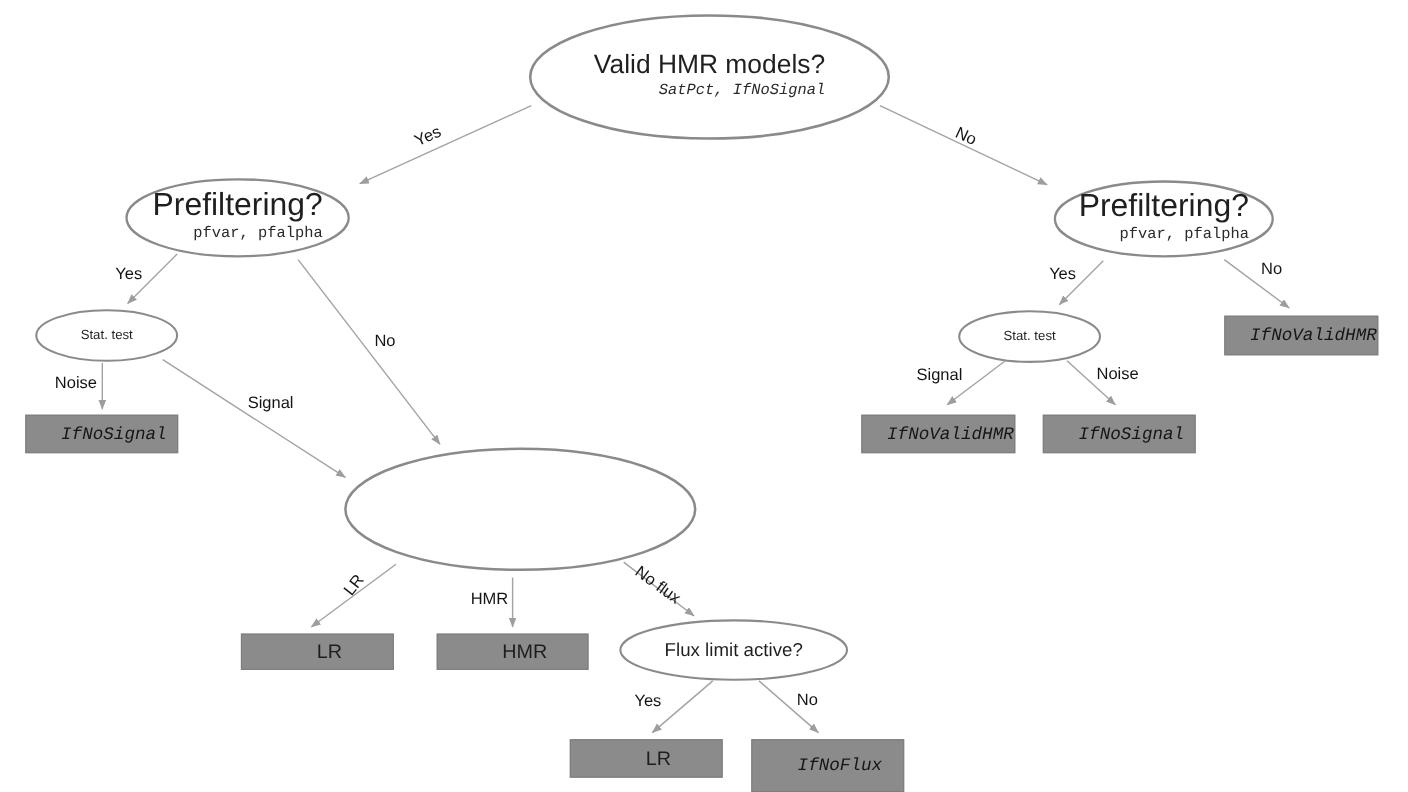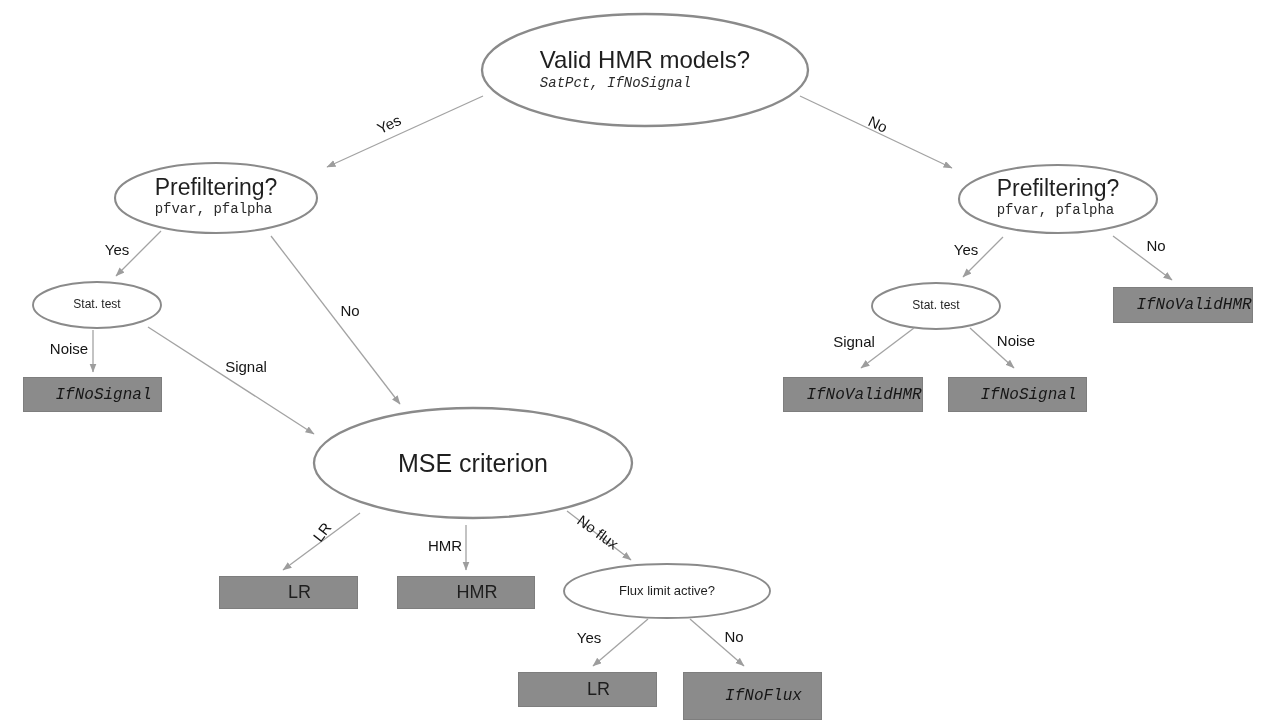--- a/index.html
+++ b/index.html
@@ -3,27 +3,27 @@
 <meta charset="utf-8">
 <style>
   html,body { margin:0; padding:0; background:#ffffff; }
   .canvas {
     position:relative; width:1280px; height:720px; background:#ffffff;
     font-family:"Liberation Sans", sans-serif; overflow:hidden;
   }
   .layer { position:absolute; left:0; top:0; width:1280px; height:720px; }
   .nlabel {
     position:absolute; transform:translate(-50%,-50%);
-    text-align:left; color:#1f1f1f; white-space:nowrap; line-height:1.15;
+    text-align:right; color:#1f1f1f; white-space:nowrap; line-height:1.15;
   }
   .ntitle-xl { font-size:24px; }
-  .ntitle-lg { font-size:23px; }
+  .ntitle-lg { font-size:29px; }
   .ntitle-md { font-size:12px; }
   .ntitle-mse { font-size:25px; }
-  .ntitle-flux { font-size:13px; }
+  .ntitle-flux { font-size:17px; }
   .nsub {
     font-family:"Liberation Mono", monospace; font-size:14px; color:#2a2a2a;
     margin-top:1px;
   }
   .nsub.it { font-style:italic; }
   .obox {
     position:absolute; box-sizing:border-box;
     background:#8b8b8b; border:1px solid #7e7e7e;
     display:flex; align-items:center; justify-content:center;
     color:#161616; white-space:nowrap;padding-left:22px;
@@ -96,23 +96,20 @@
   </div>
 
   <div class="nlabel" style="left:97px; top:305px;">
     <div class="ntitle-md">Stat. test</div>
   </div>
 
   <div class="nlabel" style="left:936px; top:306px;">
     <div class="ntitle-md">Stat. test</div>
   </div>
 
-  <div class="nlabel" style="left:473px; top:463px;">
-    <div class="ntitle-mse">MSE criterion</div>
-  </div>
 
   <div class="nlabel" style="left:667px; top:591px;">
     <div class="ntitle-flux">Flux limit active?</div>
   </div>
 
   <div class="obox mono" style="left:23px;   top:377px; width:139px; height:35px;">IfNoSignal</div>
   <div class="obox plain" style="left:219px;  top:576px; width:139px; height:33px;">LR</div>
   <div class="obox plain" style="left:397px;  top:576px; width:138px; height:33px;">HMR</div>
   <div class="obox plain" style="left:518px;  top:672px; width:139px; height:35px;">LR</div>
   <div class="obox mono" style="left:683px;  top:672px; width:139px; height:48px;">IfNoFlux</div>

